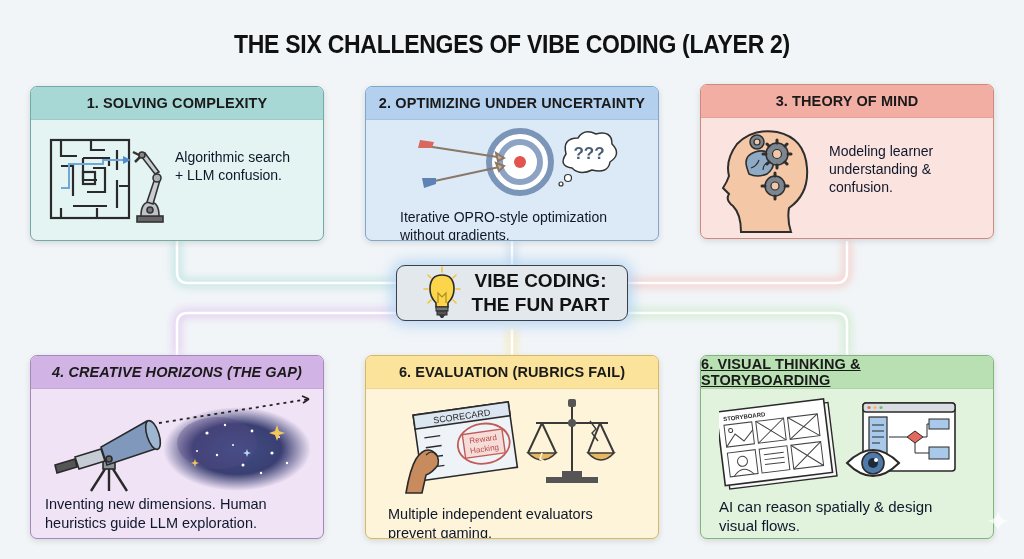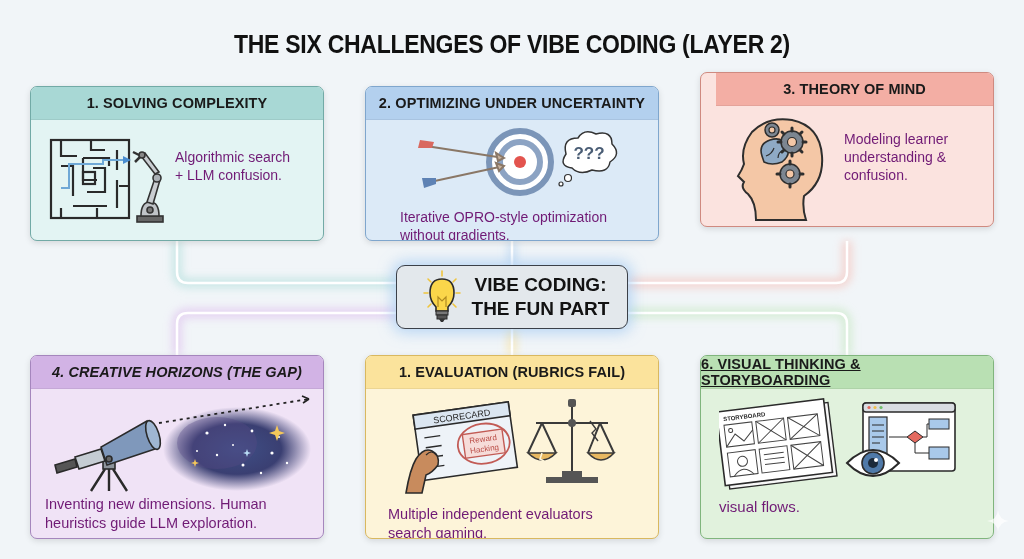--- a/index.html
+++ b/index.html
@@ -23,39 +23,39 @@
     overflow: hidden;
     box-shadow: 0 2px 6px rgba(0,0,0,0.12);
   }
   .card .head {
     height: 33px; display: flex; align-items: center; justify-content: center;
     font-weight: bold; font-size: 14.5px; color: #1a1a1a; letter-spacing: 0.1px;
     border-bottom: 1px solid rgba(0,0,0,0.06);
   }
   .card .body { position: relative; }
   .card .text {
-    position: absolute; font-size: 14px; line-height: 18px; color: #701a75;
+    position: absolute; font-size: 14px; line-height: 18px; color: #0f172a;
   }
   .card .art { position: absolute; }
 
   #c1 { left: 30px; top: 86px; height: 155px; border-color: #72aaa6; background: #e3f4f3; }
   #c1 .head { background: #a8d8d5; }
   #c2 { left: 365px; top: 86px; height: 155px; border-color: #7fa6cd; background: #dceaf7; }
   #c2 .head { background: #b3d0ee; }
-  #c3 { left: 700px; top: 72px; height: 155px; border-color: #cf8a80; background: #fbe3df; padding-left: 15px; }
+  #c3 { left: 700px; top: 84px; height: 155px; border-color: #cf8a80; background: #fbe3df; }
   #c3 .head { background: #f3aea4; }
   #c4 { left: 30px; top: 355px; height: 184px; border-color: #a586bd; background: #f0e3f6; }
   #c4 .head { background: #d2b3e5; font-style: italic; }
   #c5 { left: 365px; top: 355px; height: 184px; border-color: #d9b85f; background: #fdf4d9; }
   #c5 .head { background: #fbe39c; }
   #c6 { left: 700px; top: 355px; height: 184px; border-color: #80b57d; background: #e1f2dd; }
   #c6 .head { background: #b9e0b3; text-decoration: underline; }
 
   .center {
-    position: absolute; left: 396px; top: 265px; width: 232px; height: 64px;
+    position: absolute; left: 396px; top: 265px; width: 232px; height: 56px;
     border-radius: 9px; border: 1.5px solid #3b4048; background: #e3e8ec;
     box-shadow: 0 0 14px 4px rgba(140,190,240,0.55);
     display: flex; align-items: center; padding-left: 13px;
   }
   .center .bulb { width: 44px; height: 60px; margin-left: 10px; }
   .center .label {
     font-weight: bold; font-size: 19px; line-height: 24px; color: #121212;
     text-align: center; flex: 1; padding-right: 10px;
   }
   .sparkle { position: absolute; left: 986px; top: 509px; width: 24px; height: 24px; }
@@ -241,21 +241,21 @@
       </g>
     </svg>
     <div class="text" style="left:14px;top:106px;font-size:14.5px;line-height:19px">
       <div>Inventing new dimensions. Human</div>
       <div>heuristics guide LLM exploration.</div>
     </div>
   </div>
 </div>
 
 <div class="card" id="c5">
-  <div class="head">1. EVALUATION (RUBRICS FAIL)</div>
+  <div class="head">6. EVALUATION (RUBRICS FAIL)</div>
   <div class="body">
     <svg class="art" style="left:36px;top:6px" width="220" height="100" viewBox="0 0 220 100">
 
       <g transform="rotate(-8 58 52)">
         <rect x="16" y="14" width="96" height="66" fill="#eef3f8" stroke="#2a2a2a" stroke-width="1.6"></rect>
         <rect x="16" y="14" width="96" height="14" fill="#dbe6f1" stroke="#2a2a2a" stroke-width="1.6"></rect>
         <text x="64" y="25" text-anchor="middle" font-family="Liberation Sans, sans-serif" font-size="9" fill="#2a2a2a">SCORECARD</text>
         <g stroke="#2a2a2a" stroke-width="1.4">
           <path d="M24 38 H40 M24 48 H40 M24 58 H40 M24 68 H40"></path>
         </g>
@@ -278,21 +278,21 @@
       <circle cx="170" cy="28" r="4" fill="#555"></circle>
       <rect x="144" y="82" width="52" height="6" fill="#555"></rect>
       <rect x="160" y="76" width="20" height="6" fill="#555"></rect>
       <path d="M126 58 Q140 72 154 58 Z" fill="#e8b860" stroke="#3a3a3a" stroke-width="1.6"></path>
       <path d="M186 58 Q199 72 212 58 Z" fill="#e8b860" stroke="#3a3a3a" stroke-width="1.6"></path>
       <path d="M188 26 L194 34 L190 38 L196 46" stroke="#3a3a3a" stroke-width="1.4" fill="none"></path>
       <path d="M140 58 L138 64 L142 66" stroke="#fdf4d9" stroke-width="1.6" fill="none"></path>
     </svg>
     <div class="text" style="left:22px;top:116px;font-size:14.5px;line-height:19px">
       <div>Multiple independent evaluators</div>
-      <div>search gaming.</div>
+      <div>prevent gaming.</div>
     </div>
   </div>
 </div>
 
 <div class="card" id="c6">
   <div class="head">6. VISUAL THINKING &amp; STORYBOARDING</div>
   <div class="body">
     <svg class="art" style="left:18px;top:8px" width="260" height="100" viewBox="0 0 260 100">
 
       <g transform="rotate(-7 58 50)">
@@ -328,20 +328,21 @@
       <rect x="210" y="22" width="20" height="10" fill="#a9c9ea" stroke="#2a2a2a" stroke-width="1"></rect>
       <rect x="210" y="50" width="20" height="12" fill="#a9c9ea" stroke="#2a2a2a" stroke-width="1"></rect>
       <path d="M204 40 H208 V27 H210 M196 46 V56 H210 M170 40 H188" stroke="#2a2a2a" stroke-width="1" fill="none"></path>
 
       <path d="M128 66 Q154 40 180 66 Q154 92 128 66 Z" fill="#ffffff" stroke="#2a2a2a" stroke-width="2"></path>
       <circle cx="154" cy="66" r="11" fill="#4f79a8" stroke="#2a2a2a" stroke-width="1.6"></circle>
       <circle cx="154" cy="66" r="5" fill="#1c2a3a"></circle>
       <circle cx="157" cy="63" r="2" fill="#ffffff"></circle>
     </svg>
     <div class="text" style="left:18px;top:108px;font-size:15px;line-height:19px">
+      <div>AI can reason spatially &amp; design</div>
       <div>visual flows.</div>
     </div>
   </div>
 </div>
 
 <svg class="sparkle" viewBox="0 0 24 24">
   <path d="M12 1 Q13 11 23 12 Q13 13 12 23 Q11 13 1 12 Q11 11 12 1 Z" fill="#ffffff" opacity="0.7"></path>
 </svg>
 
 </body></html>

